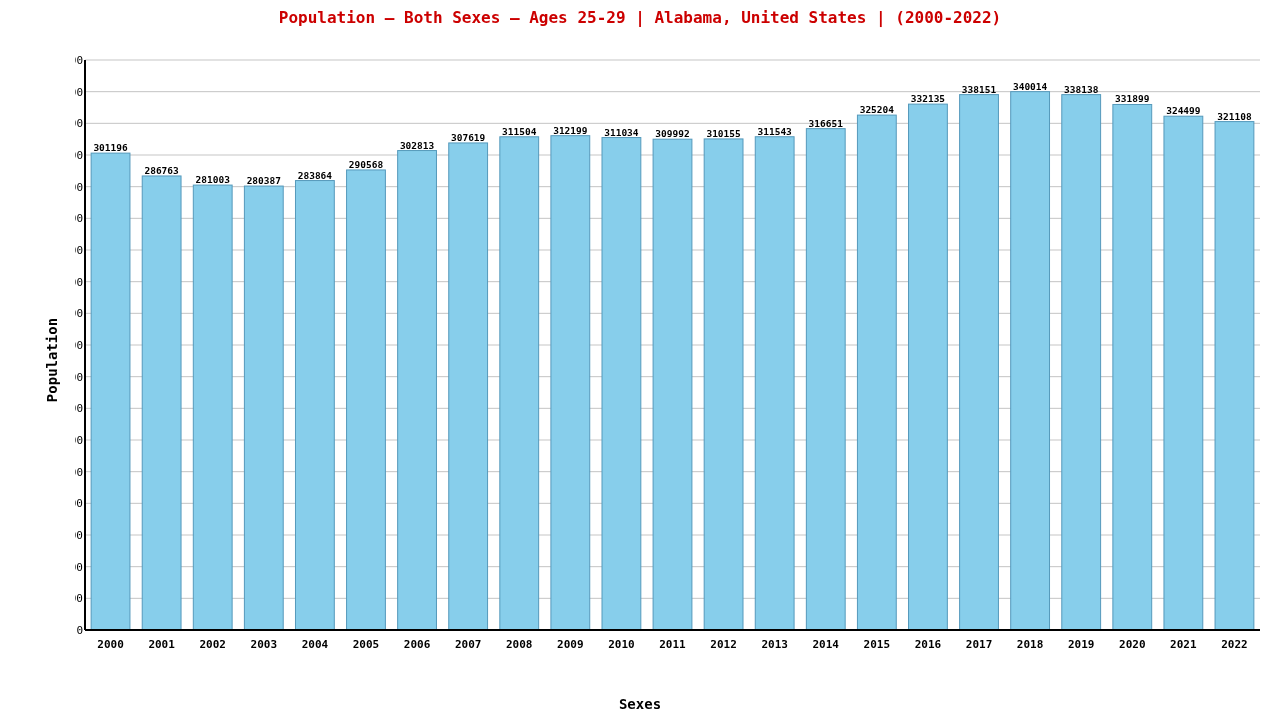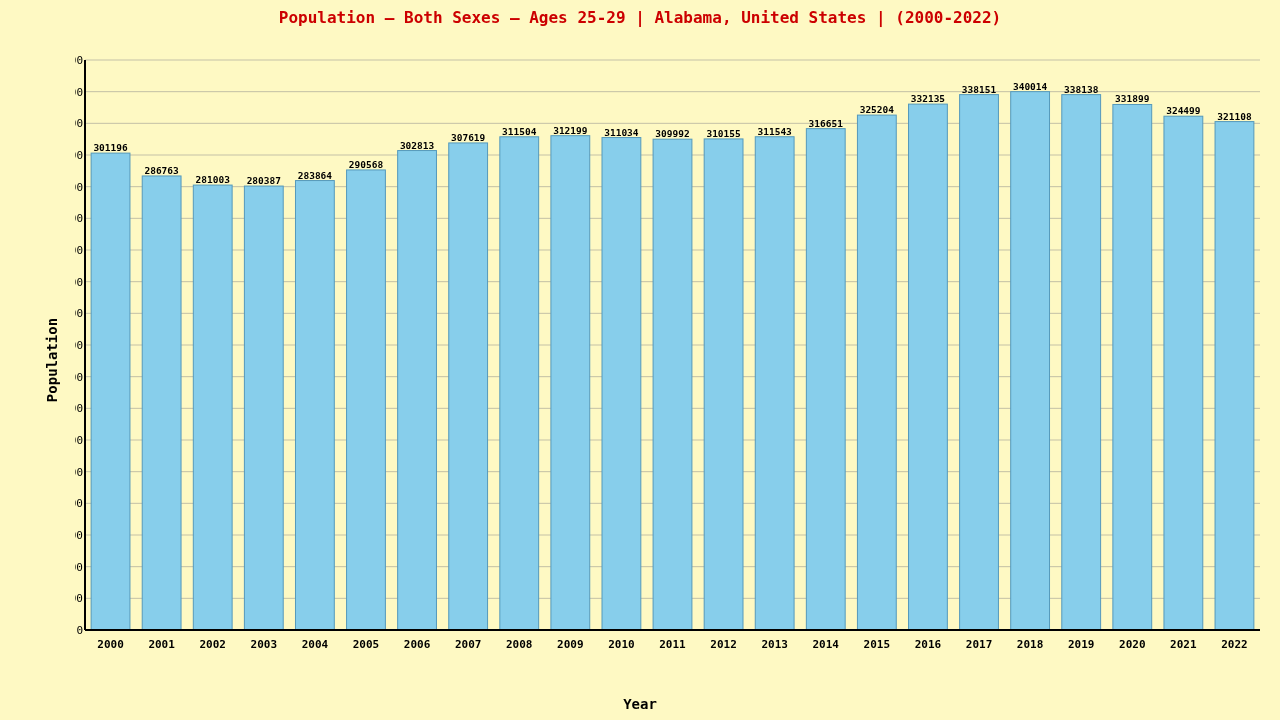--- a/index.html
+++ b/index.html
@@ -7,21 +7,21 @@
       background: yellow;
       width: 1280px;
       height: 720px;
       overflow: hidden;
       font-family: monospace;
     }
     .chart-container {
       position: relative;
       width: 1280px;
       height: 720px;
-      background: #fef9c3;
+      background: #ffffff;
     }
     .chart-title {
       position: absolute;
       top: 8px;
       left: 0;
       right: 0;
       text-align: center;
       font-size: 16px;
       font-weight: bold;
       color: #cc0000;
@@ -61,21 +61,21 @@
       top: 0; left: 0;
       width: 100%; height: 100%;
     }
   </style>
 </head>
 <body>
 
 <div class="chart-container">
   <div class="chart-title">Population — Both Sexes — Ages 25-29 | Alabama, United States |  (2000-2022)</div>
   <div class="y-axis-label">Population</div>
-  <div class="x-axis-label">Year</div>
+  <div class="x-axis-label">Sexes</div>
   <div class="chart-area">
     <svg id="chart-svg" viewBox="0 0 1195 620">
         <line x1="10" x2="1185" y1="590" y2="590" stroke="#888" stroke-width="2"></line>
         <text x="8" y="594" text-anchor="end" font-size="11" font-family="monospace" fill="#000">0</text>
         <line x1="10" x2="1185" y1="558.3333333333334" y2="558.3333333333334" stroke="#888" stroke-width="0.5"></line>
         <text x="8" y="562.3333333333334" text-anchor="end" font-size="11" font-family="monospace" fill="#000">20,000</text>
         <line x1="10" x2="1185" y1="526.6666666666666" y2="526.6666666666666" stroke="#888" stroke-width="0.5"></line>
         <text x="8" y="530.6666666666666" text-anchor="end" font-size="11" font-family="monospace" fill="#000">40,000</text>
         <line x1="10" x2="1185" y1="495" y2="495" stroke="#888" stroke-width="0.5"></line>
         <text x="8" y="499" text-anchor="end" font-size="11" font-family="monospace" fill="#000">60,000</text>

